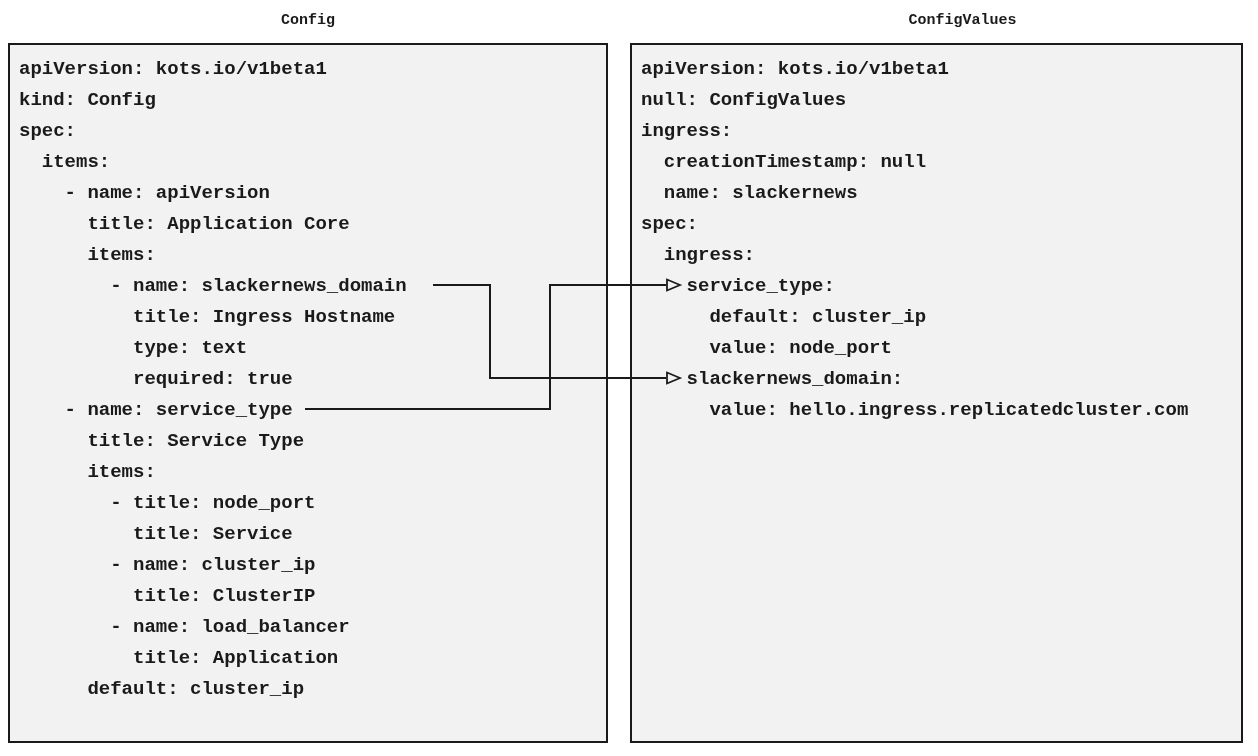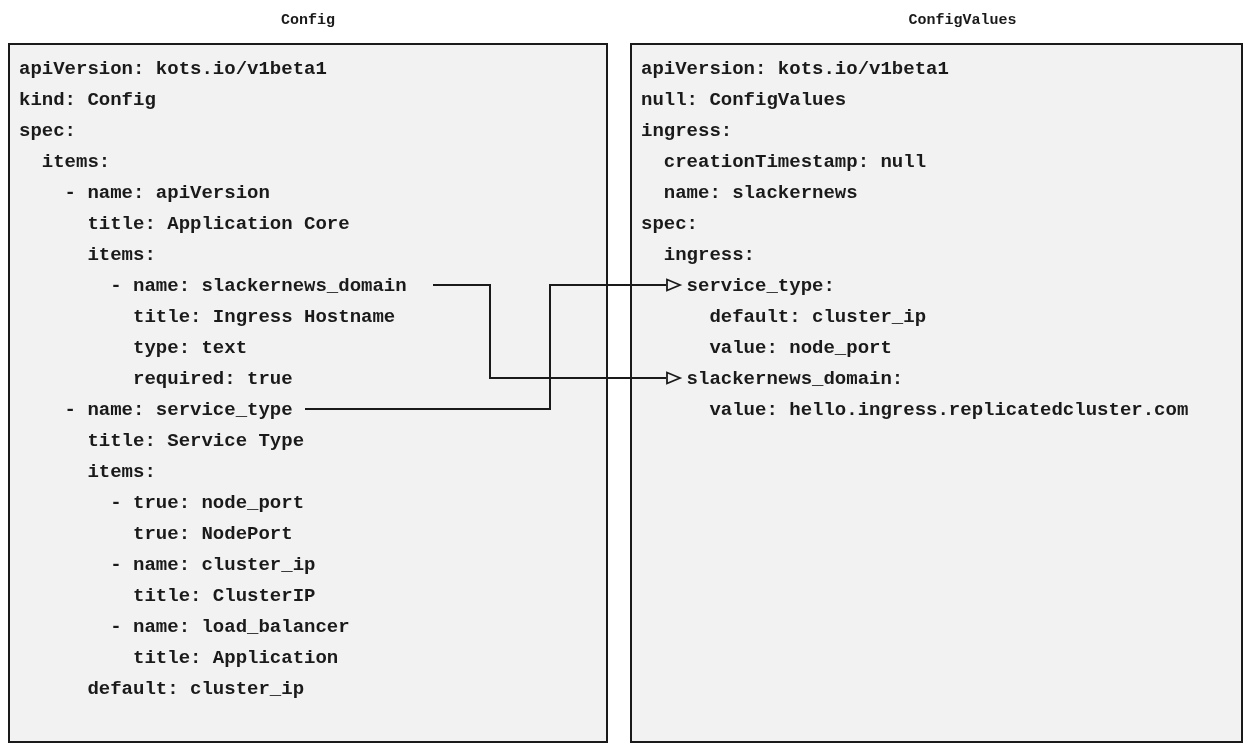--- a/index.html
+++ b/index.html
@@ -85,22 +85,22 @@
       <div class="code-line">    - name: apiVersion</div>
       <div class="code-line">      title: Application Core</div>
       <div class="code-line">      items:</div>
       <div class="code-line">        - name: slackernews_domain</div>
       <div class="code-line">          title: Ingress Hostname</div>
       <div class="code-line">          type: text</div>
       <div class="code-line">          required: true</div>
       <div class="code-line">    - name: service_type</div>
       <div class="code-line">      title: Service Type</div>
       <div class="code-line">      items:</div>
-      <div class="code-line">        - true: node_port</div>
-      <div class="code-line">          true: NodePort</div>
+      <div class="code-line">        - title: node_port</div>
+      <div class="code-line">          title: Service</div>
       <div class="code-line">        - name: cluster_ip</div>
       <div class="code-line">          title: ClusterIP</div>
       <div class="code-line">        - name: load_balancer</div>
       <div class="code-line">          title: Application</div>
       <div class="code-line">      default: cluster_ip</div>
     </div>
 
   <div class="code-box right-box">
       <div class="code-line">apiVersion: kots.io/v1beta1</div>
       <div class="code-line">null: ConfigValues</div>

